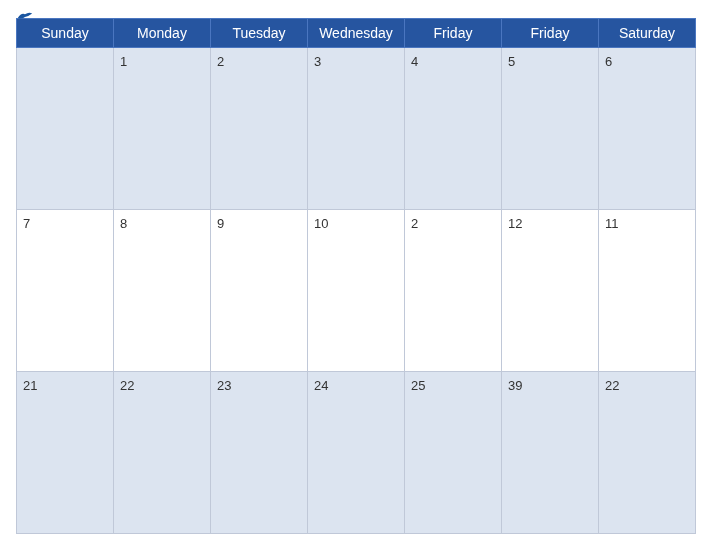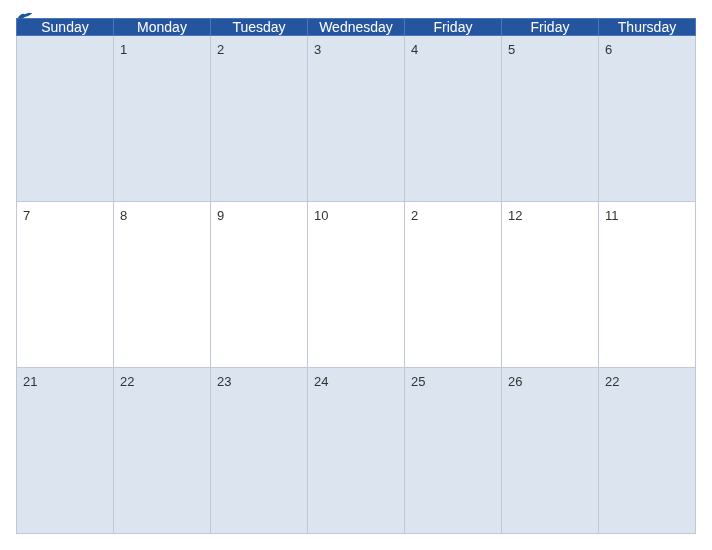--- a/index.html
+++ b/index.html
@@ -82,21 +82,21 @@
       border-collapse: collapse;
       flex: 1;
     }
 
     .calendar-table th {
       background-color: #2655a0;
       color: #fff;
       text-align: center;
       font-size: 14px;
       font-weight: normal;
-      padding: 0 4px;
+      padding: 6px 4px;
       border: 1px solid #4a76c0;
     }
 
     .calendar-table td {
       border: 1px solid #c0c8d8;
       vertical-align: top;
       padding: 4px 6px;
       height: 78px;
       width: calc(100% / 7);
     }
@@ -145,21 +145,21 @@
 
   <table class="calendar-table">
     <thead>
       <tr>
       <th>Sunday</th>
           <th>Monday</th>
           <th>Tuesday</th>
           <th>Wednesday</th>
           <th>Friday</th>
           <th>Friday</th>
-          <th>Thursday</th>
+          <th>Saturday</th>
         </tr>
     </thead>
     <tbody id="calendar-body">
     <tr>
           <td class="no-date"></td>
           <td class="filled"><span class="day-number">1</span></td>
           <td class="filled"><span class="day-number">2</span></td>
           <td class="filled"><span class="day-number">3</span></td>
           <td class="filled"><span class="day-number">4</span></td>
           <td class="filled"><span class="day-number">5</span></td>
@@ -173,18 +173,18 @@
           <td class="filled"><span class="day-number">2</span></td>
           <td class="filled"><span class="day-number">12</span></td>
           <td class="filled"><span class="day-number">11</span></td>
         </tr>
         <tr>
           <td class="filled"><span class="day-number">21</span></td>
           <td class="filled"><span class="day-number">22</span></td>
           <td class="filled"><span class="day-number">23</span></td>
           <td class="filled"><span class="day-number">24</span></td>
           <td class="filled"><span class="day-number">25</span></td>
-          <td class="filled"><span class="day-number">26</span></td>
+          <td class="filled"><span class="day-number">39</span></td>
           <td class="filled"><span class="day-number">22</span></td>
         </tr>
       </tbody>
   </table>
 </div>
 
 </body></html>

